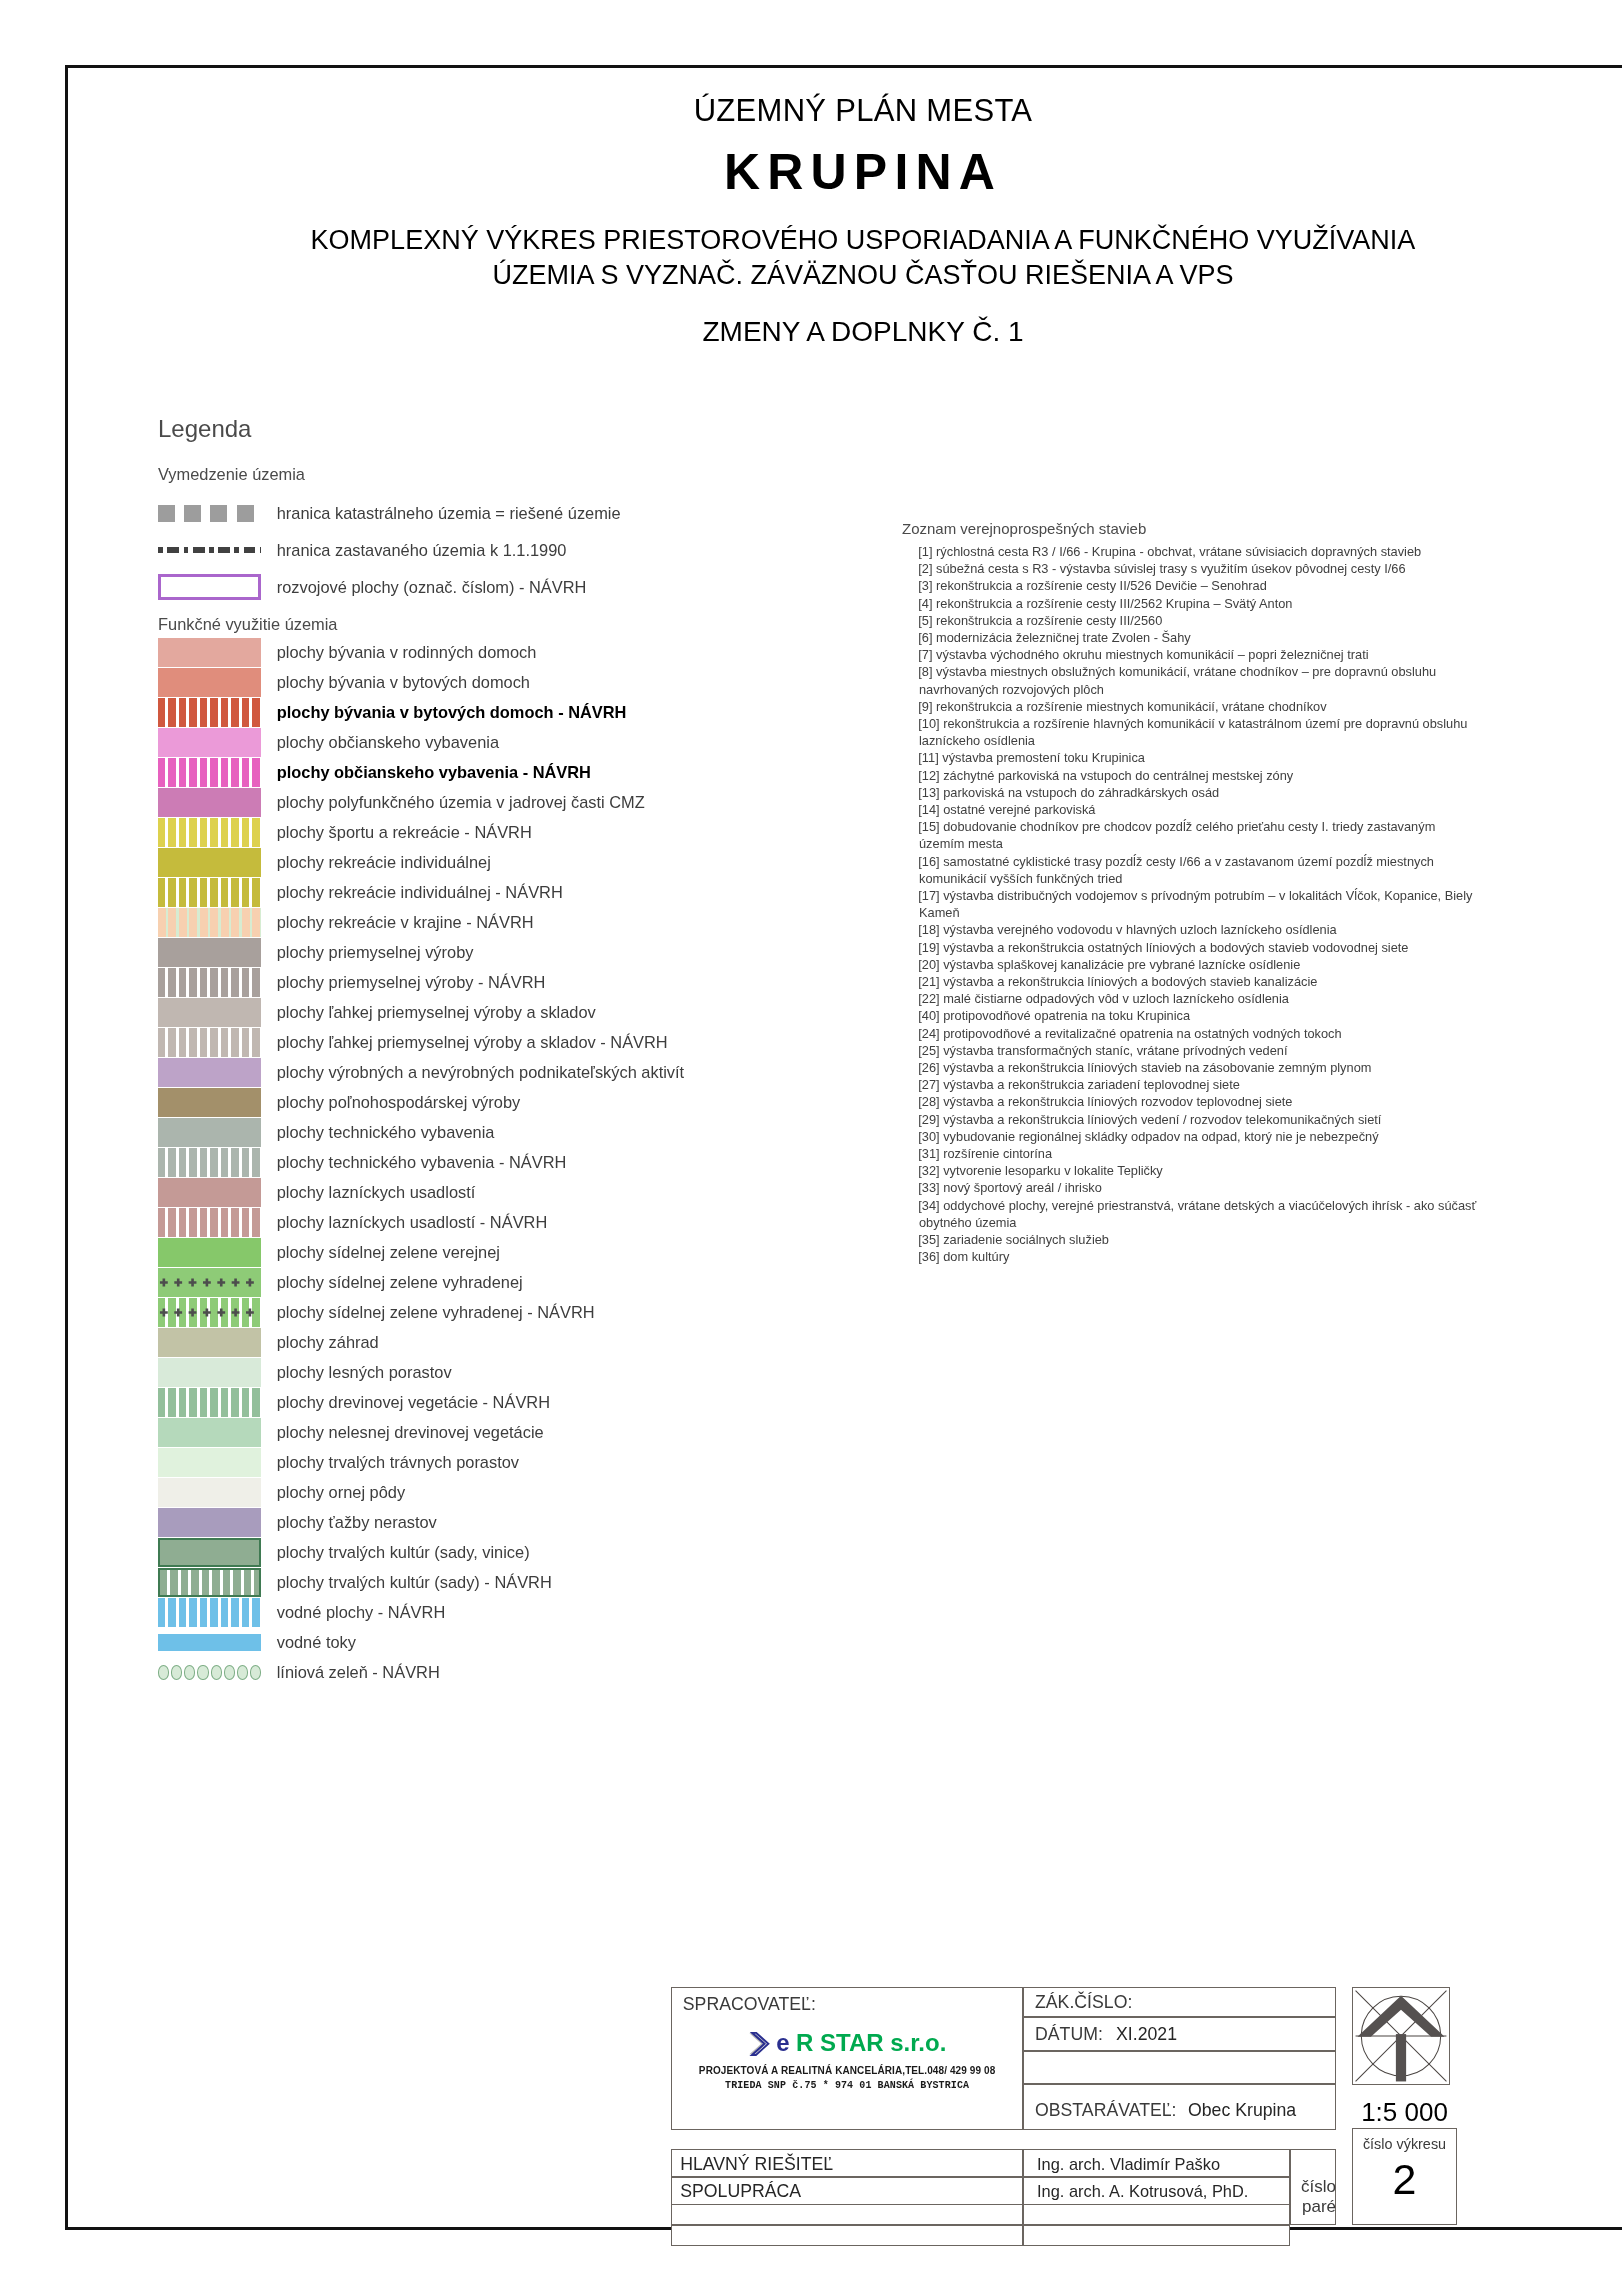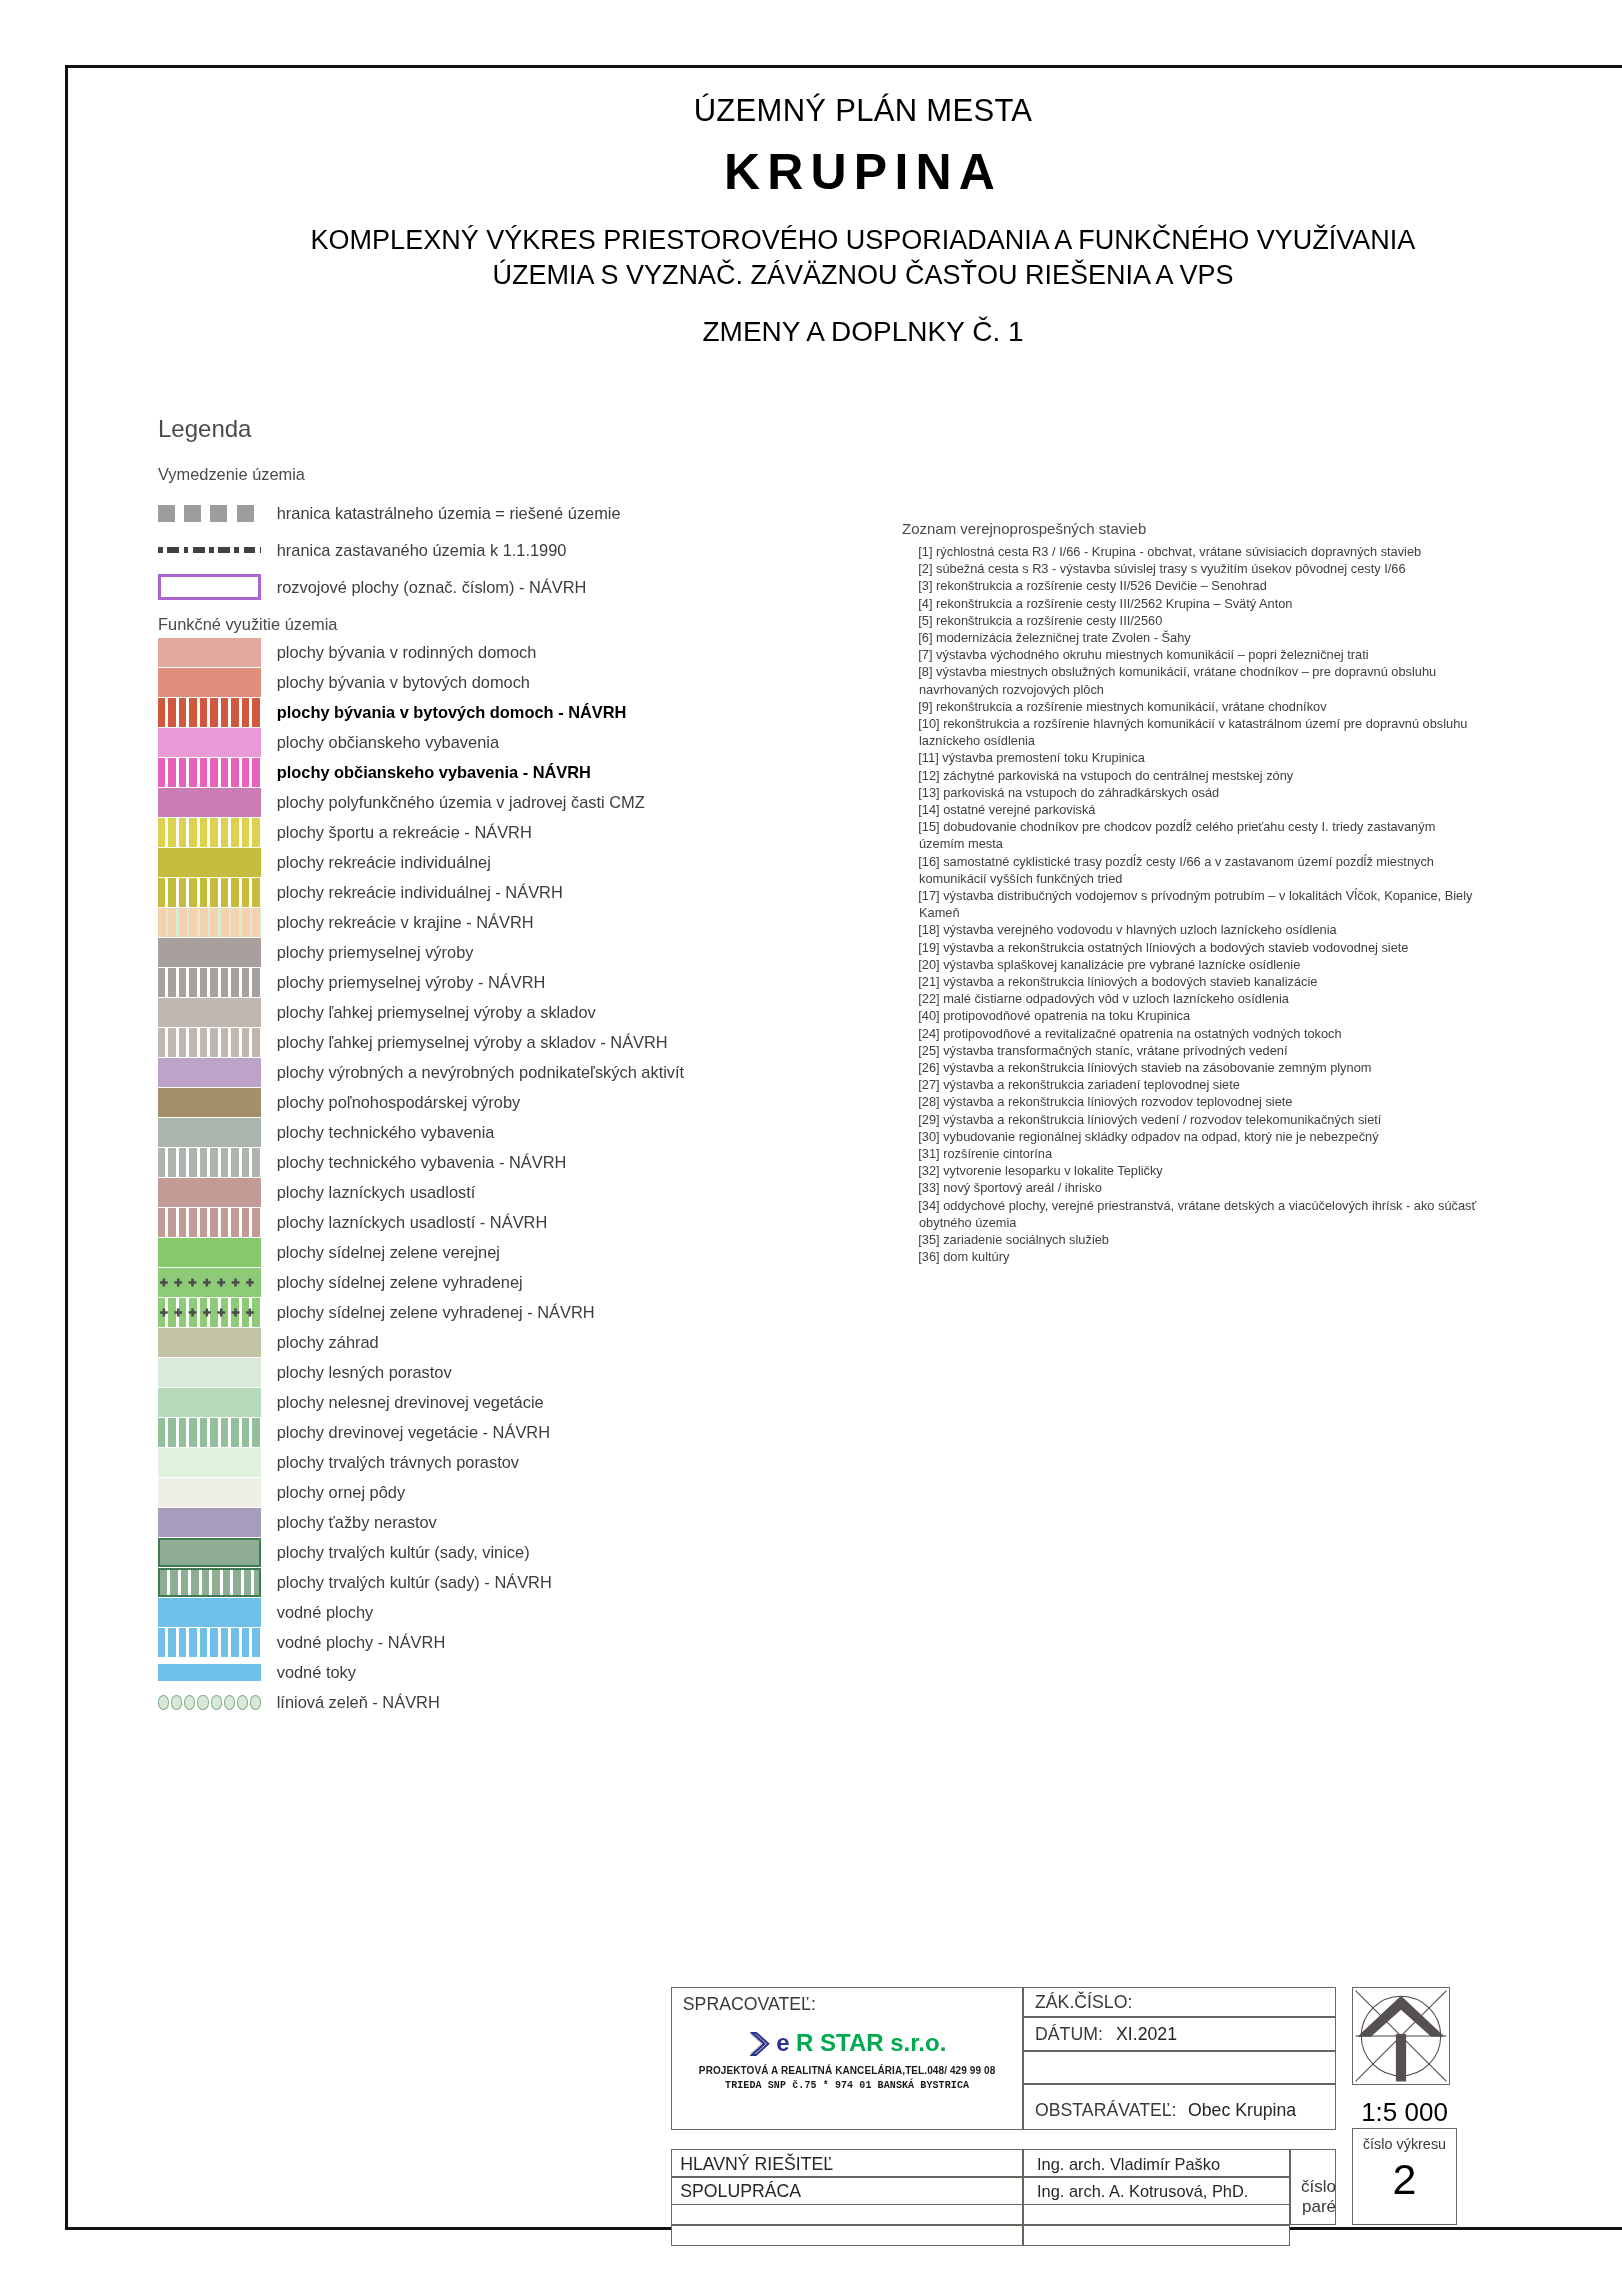--- a/index.html
+++ b/index.html
@@ -439,50 +439,46 @@
         </div>
         <div class="leg-row">
           <div class="sw" style="background: rgb(194, 195, 166);"></div>
           <div class="leg-label">plochy záhrad</div>
         </div>
         <div class="leg-row">
           <div class="sw" style="background: rgb(216, 234, 217);"></div>
           <div class="leg-label">plochy lesných porastov</div>
         </div>
         <div class="leg-row">
+          <div class="sw" style="background: repeating-linear-gradient(to right, rgb(147, 191, 155) 0px, rgb(147, 191, 155) 7.2px, rgb(255, 255, 255) 7.2px, rgb(255, 255, 255) 10.5px);"></div>
+          <div class="leg-label">plochy drevinovej vegetácie - NÁVRH</div>
+        </div>
+        <div class="leg-row">
           <div class="sw" style="background: rgb(181, 217, 187);"></div>
           <div class="leg-label">plochy nelesnej drevinovej vegetácie</div>
         </div>
         <div class="leg-row">
-          <div class="sw" style="background: repeating-linear-gradient(to right, rgb(147, 191, 155) 0px, rgb(147, 191, 155) 7.2px, rgb(255, 255, 255) 7.2px, rgb(255, 255, 255) 10.5px);"></div>
-          <div class="leg-label">plochy drevinovej vegetácie - NÁVRH</div>
-        </div>
-        <div class="leg-row">
           <div class="sw" style="background: rgb(224, 242, 221);"></div>
           <div class="leg-label">plochy trvalých trávnych porastov</div>
         </div>
         <div class="leg-row">
           <div class="sw" style="background: rgb(239, 239, 232);"></div>
           <div class="leg-label">plochy ornej pôdy</div>
         </div>
         <div class="leg-row">
           <div class="sw" style="background: rgb(168, 156, 189);"></div>
           <div class="leg-label">plochy ťažby nerastov</div>
         </div>
         <div class="leg-row">
           <div class="sw" style="border: 2px solid rgb(63, 122, 82); background: rgb(143, 173, 146);"></div>
           <div class="leg-label">plochy trvalých kultúr (sady, vinice)</div>
         </div>
         <div class="leg-row">
           <div class="sw" style="border: 2px solid rgb(63, 122, 82); background: repeating-linear-gradient(to right, rgb(143, 173, 146) 0px, rgb(143, 173, 146) 7.2px, rgb(255, 255, 255) 7.2px, rgb(255, 255, 255) 10.5px);"></div>
           <div class="leg-label">plochy trvalých kultúr (sady) - NÁVRH</div>
-        </div>
-        <div class="leg-row">
-          <div class="sw" style="background: rgb(110, 192, 232);"></div>
-          <div class="leg-label">vodné plochy</div>
         </div>
         <div class="leg-row">
           <div class="sw" style="background: repeating-linear-gradient(to right, rgb(110, 192, 232) 0px, rgb(110, 192, 232) 7.2px, rgb(255, 255, 255) 7.2px, rgb(255, 255, 255) 10.5px);"></div>
           <div class="leg-label">vodné plochy - NÁVRH</div>
         </div>
         <div class="leg-row">
           <div class="sw" style="height: 17px; background: rgb(110, 192, 232);"></div>
           <div class="leg-label">vodné toky</div>
         </div>
         <div class="leg-row">

